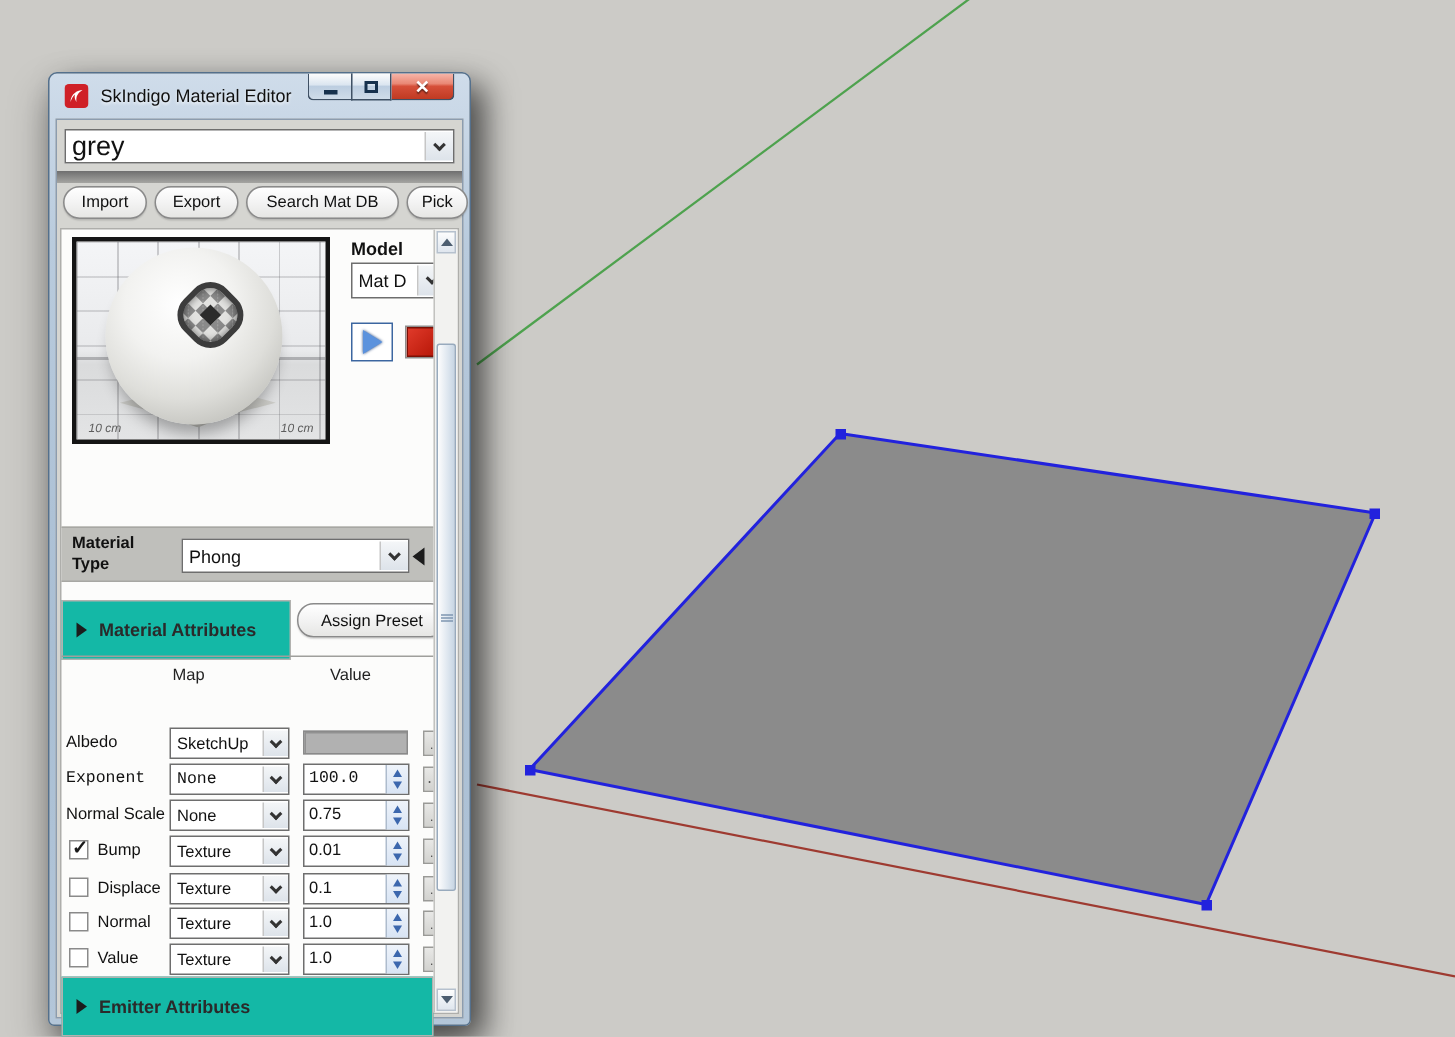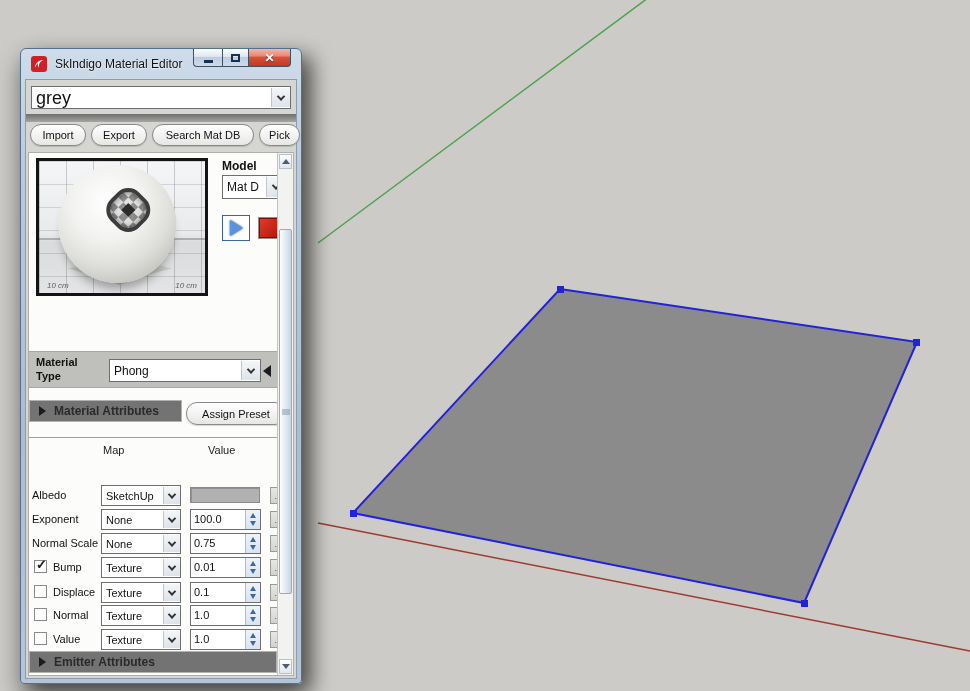--- a/index.html
+++ b/index.html
@@ -4,21 +4,21 @@
 <style>
   * { margin:0; padding:0; box-sizing:border-box; }
   html,body { width:970px; height:691px; overflow:hidden; }
   body { font-family:"Liberation Sans", sans-serif; background:#cccbc7; position:relative; }
 
   
   #viewport-svg { position:absolute; left:0; top:0; width:970px; height:691px; }
 
   
   .dialog {
-    position:absolute; left:20px; top:48px; width:282px; height:636px;
+    position:absolute; left:32px; top:48px; width:282px; height:636px;
     background:linear-gradient(to bottom,#cfdcea 0%,#b9cbdd 18%,#a9bed3 60%,#b3c6d9 100%);
     border:1px solid #54708c; border-radius:6px 6px 4px 4px;
     padding:0 4px 4px 4px;
     box-shadow:10px 8px 20px rgba(0,0,0,.50), 0 14px 26px rgba(0,0,0,.35);
   }
   .titlebar { position:relative; height:30px; }
   .app-icon { position:absolute; left:6px; top:7px; width:16px; height:16px; }
   .title-text { position:absolute; left:30px; top:8px; font-size:12px; color:#101010;
     text-shadow:0 1px 2px rgba(255,255,255,.8); white-space:nowrap; }
   .winbtns { position:absolute; right:6px; top:0; display:flex; }
@@ -104,21 +104,21 @@
   
   .mat-type-band { position:absolute; left:0; right:16px; top:198px; height:37px;
     background:#bfbfbb; border-top:1px solid #a7a7a3; border-bottom:1px solid #a7a7a3; }
   .mat-type-label { position:absolute; left:7px; top:4px; width:66px; font-size:11px;
     font-weight:bold; color:#111; line-height:1.25; }
   #material-type-combo { position:absolute; left:80px; top:7px; width:152px; height:23px; }
   .collapse-arrow { position:absolute; right:6px; top:13px; width:0; height:0;
     border-top:6px solid transparent; border-bottom:6px solid transparent; border-right:8px solid #1c1c1c; }
 
   
-  .section-header { position:absolute; left:0; height:22px; background:#737373;
+  .section-header { position:absolute; left:0; height:40px; background:#14b8a6;
     border:1px solid #b2b2af; display:flex; align-items:center; }
   .tri-right { width:0; height:0; border-top:5px solid transparent; border-bottom:5px solid transparent;
     border-left:7px solid #1c1c1c; margin:0 8px 0 9px; }
   .section-title { font-size:12px; font-weight:bold; color:#2a2a2a; }
   #mat-attrs-header { top:247px; width:153px; }
   #emitter-header { top:498px; right:16px; }
   #assign-preset-btn { left:157px; top:249px; width:100px; height:23px; }
 
   .thin-sep { position:absolute; left:0; right:16px; top:284px; height:1px; background:#9f9f9c; }
 
@@ -272,21 +272,21 @@
         <div class="combo map-select">
           <span class="cval">SketchUp</span>
           <span class="carrow">
               <span class="chev"></span>
             </span>
         </div>
         <div class="swatch"></div>
         <div class="more-btn">..</div>
       </div>
 
-      <div class="row" style="top:356px;">
+      <div class="row" style="top:356px;font-family:Liberation Mono, monospace;">
         <span class="row-label">Exponent</span>
         <div class="combo map-select">
           <span class="cval">None</span>
           <span class="carrow">
               <span class="chev"></span>
             </span>
         </div>
         <div class="val-wrap">
           <span class="val-text">100.0</span>
           <span class="spinner">

